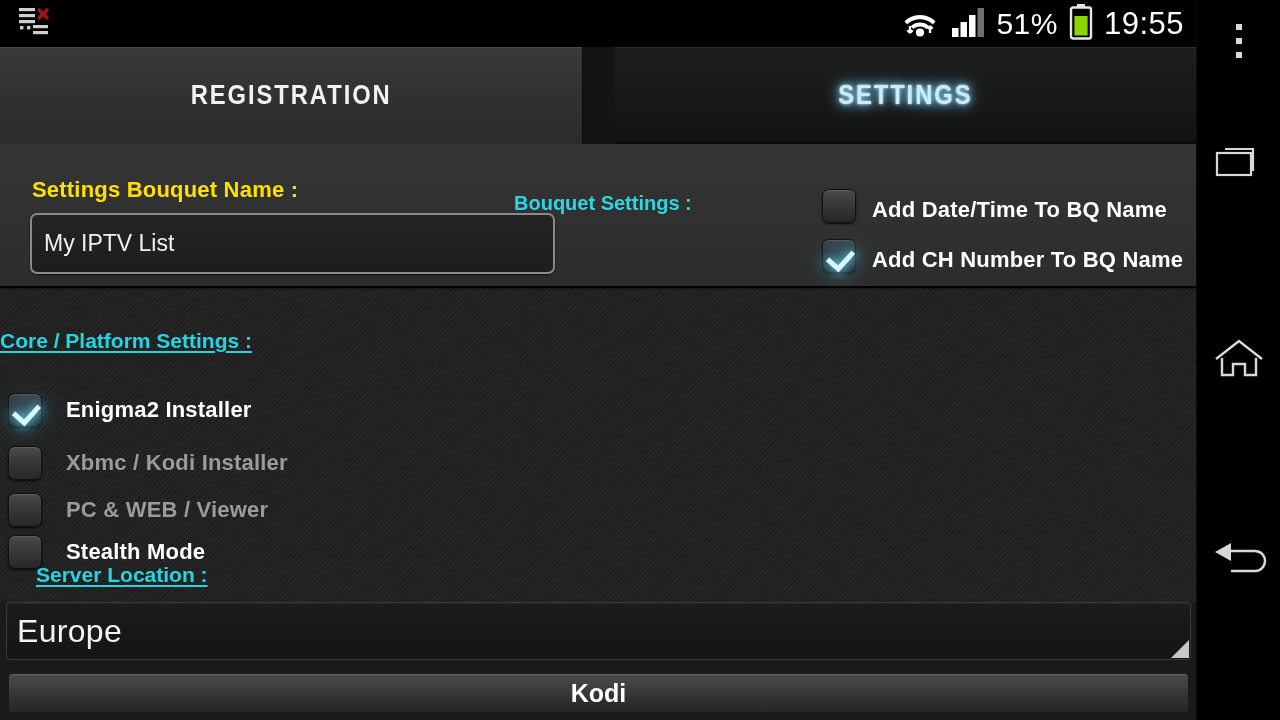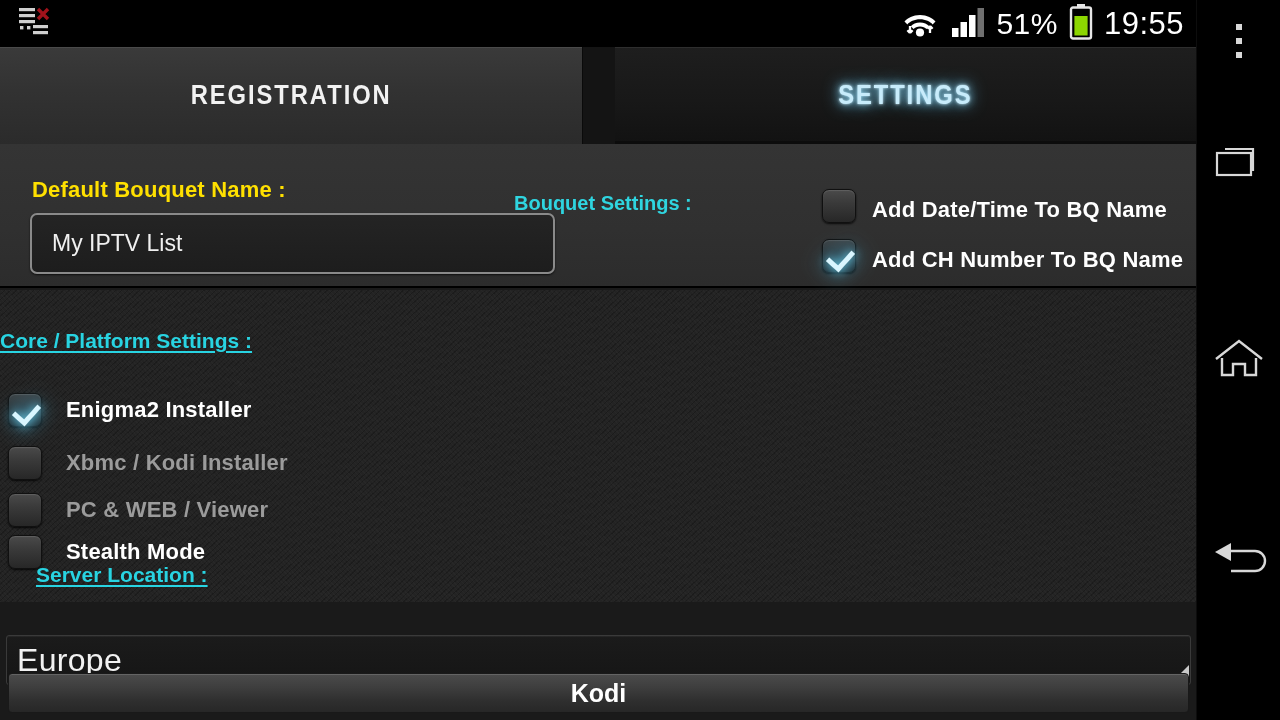--- a/index.html
+++ b/index.html
@@ -69,21 +69,21 @@
   }
   #label-default-bq {
     position:absolute; left:32px; top:177px;
     color:#ffe000; font-size:22px; font-weight:700; letter-spacing:.2px;
   }
   #bq-input {
     position:absolute; left:30px; top:213px; width:525px; height:61px;
     background:linear-gradient(180deg,#242424 0%,#1d1d1d 100%);
     border:2px solid #8a8a8a; border-radius:7px;
     color:#f0f0f0; font-size:23px; font-weight:400;
-    padding:0 0 0 20px; display:flex; align-items:center;
+    padding:0 0 0 12px; display:flex; align-items:center;
     box-shadow:0 1px 2px rgba(0,0,0,.7);
   }
   #label-bouquet-settings {
     position:absolute; left:514px; top:160px;
     color:#2fd5e0; font-size:20px; font-weight:700;margin-top:32px;
   }
   .bq-check-row {
     position:absolute; display:flex; align-items:flex-end; gap:16px; cursor:pointer;
   }
   .bq-check-label { color:#ffffff; font-size:22px; font-weight:700; letter-spacing:.2px; }
@@ -126,26 +126,25 @@
   .core-label.bright { color:#ffffff; }
   .core-label.dim { color:#9b9b9b; }
   #label-server {
     position:absolute; left:0px; top:563px;
     color:#28d4e2; font-size:21px; font-weight:700;
     text-decoration:underline; text-underline-offset:3px;padding-left:36px;
   }
 
   
   #spinner {
-    position:absolute; left:6px; top:602px; width:1185px; height:50px;
+    position:absolute; left:6px; top:602px; width:1185px; height:58px;
     background:linear-gradient(180deg,#1b1b1b 0%,#151515 100%);
     border:1px solid #3a3a3a; border-radius:3px;
     display:flex; align-items:center; cursor:pointer;
     box-shadow:inset 0 1px 0 rgba(255,255,255,.05);
-    margin-top:33px;
   }
   #spinner-value {
     color:#f2f2f2; font-size:32px; font-weight:400; padding-left:10px; letter-spacing:.3px;
   }
   #spinner-arrow {
     position:absolute; right:1px; bottom:1px;
     width:0; height:0;
     border-left:18px solid transparent;
     border-bottom:18px solid #c9c9c9;
   }
@@ -230,21 +229,21 @@
         <span class="tab-label-inactive">REGISTRATION</span>
       </div>
       <div class="tab tab-active">
         <span class="tab-label-active">SETTINGS</span>
         <span class="tab-underline"></span>
       </div>
     </div>
 
     <div id="bouquet-panel"></div>
 
-    <div id="label-default-bq">Default Bouquet Name :</div>
+    <div id="label-default-bq">Settings Bouquet Name :</div>
 
     <div id="bq-input">
       <span>My IPTV List</span>
     </div>
 
     <div id="label-bouquet-settings">Bouquet Settings :</div>
 
     <div class="bq-check-row" style="left:822px; top:189px;">
       <span class="cbox"></span>
       <span class="bq-check-label">Add Date/Time To BQ Name</span>

